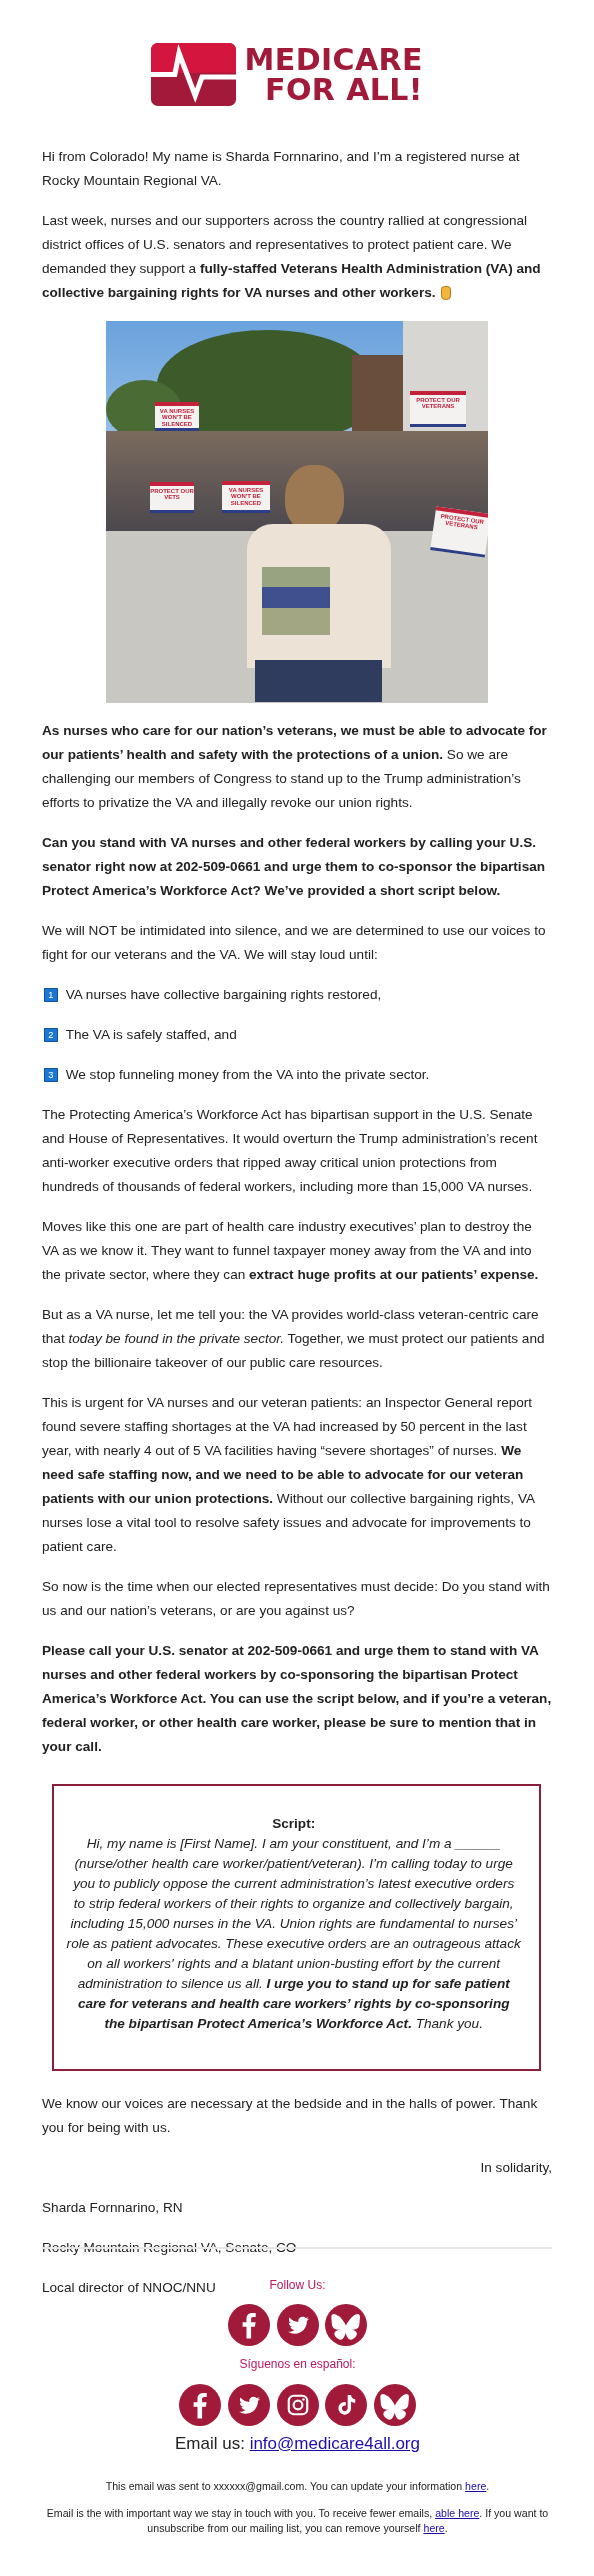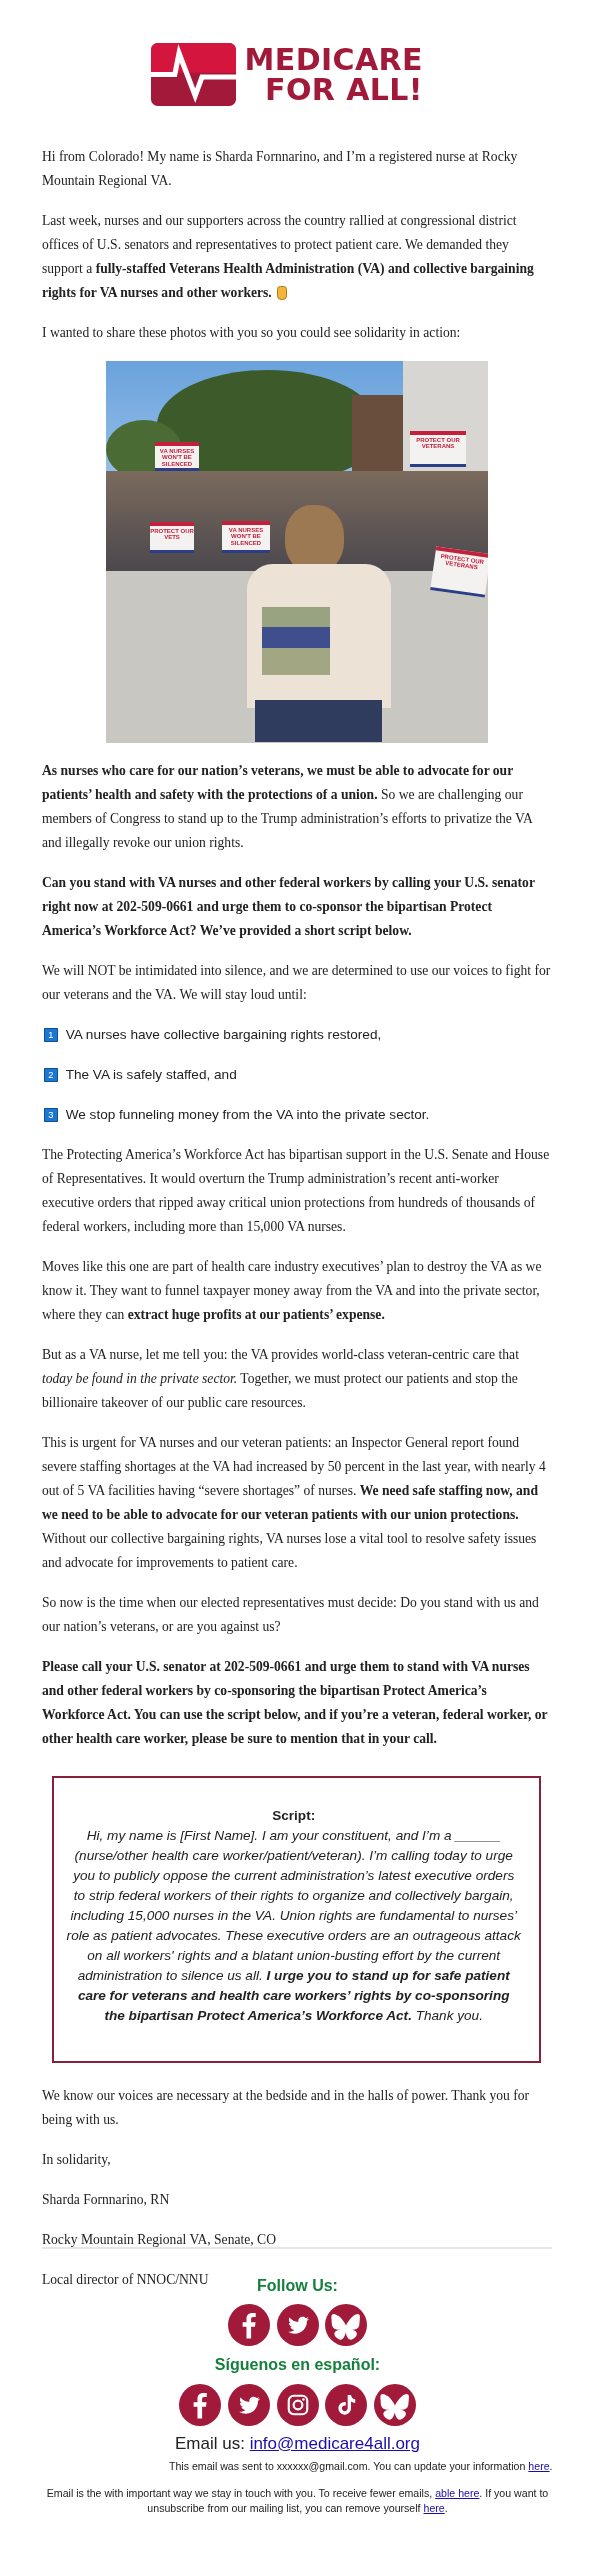--- a/index.html
+++ b/index.html
@@ -33,21 +33,21 @@
     line-height: 30px;
     letter-spacing: 0.4px;
     font-family: "DejaVu Sans", sans-serif;
   }
   .logo-text span { display: block; }
 
   
   .content {
     position: absolute; left: 42px; top: 145px; width: 510px;
   }
-  .content p { margin: 0 0 16px 0; font-size: 13.6px; line-height: 24px; font-family: Liberation Serif, serif; }
+  .content p { margin: 0 0 16px 0; font-size: 13.6px; line-height: 24px; }
   .content p b { font-weight: 700; }
   .fist {
     display: inline-block; width: 10.2px; height: 13.6px;
     background: #f3b53b; border: 0.8px solid #b37a14; border-radius: 3.4px 3.4px 4.2px 4.2px;
     vertical-align: -2.5px; margin-left: 1.7px;
   }
 
   
   .photo {
     position: relative; width: 382px; height: 382px;
@@ -88,21 +88,21 @@
   }
   .script .title { font-weight: 700; display: block; }
   .script i { font-style: italic; }
   .script b { font-weight: 700; }
 
   .sig { margin: 0; line-height: 20px; font-size: 13.6px; }
 
   
   .divider { position: absolute; left: 42px; top: 2247px; width: 510px; height: 1.7px; background: #e6e6e6; }
   .footer { position: absolute; left: 0; top: 2277px; width: 595px; text-align: center; }
-  .footer h4 { font-size: 16px; font-weight: 700; color: #15803d; line-height: 17px; }
+  .footer h4 { font-size: 12px; font-weight: 400; color: #be185d; line-height: 17px; }
   .social-row { display: flex; justify-content: center; gap: 6.8px; margin: 10.2px 0 10.2px 0; }
   .social {
     width: 42px; height: 42px; border-radius: 50%;
     background: #a11a3a; color: #ffffff;
     display: flex; align-items: center; justify-content: center;
   }
   .social svg { display: block; }
   .email-line { font-size: 17px; line-height: 15.3px; color: #222222; margin-top: 10.2px; }
   .footer a { color: #1a0dab; text-decoration: underline; }
   .fine { font-size: 10.6px; line-height: 15px; color: #222222; width: 510px; margin: 0 auto; }
@@ -124,21 +124,20 @@
       <span>MEDICARE</span>
       <span>FOR ALL!</span>
     </div>
   </div>
 
   <div class="content">
     <p>Hi from Colorado! My name is Sharda Fornnarino, and I’m a registered nurse at Rocky Mountain Regional VA.</p>
     <p>
       <span>Last week, nurses and our supporters across the country rallied at congressional district offices of U.S. senators and representatives to protect patient care. We demanded they support a </span><b>fully-staffed Veterans Health Administration (VA) and collective bargaining rights for VA nurses and other workers.</b> <span class="fist"></span>
     </p>
-    <p>I wanted to share these photos with you so you could see solidarity in action:</p>
 
     <div class="photo">
       <div class="sky"></div>
       <div class="tree"></div>
       <div class="tree2"></div>
       <div class="bldg"></div>
       <div class="bldg2"></div>
       <div class="crowd"></div>
       <div class="ground"></div>
       <div class="sign" style="left:49px;top:81px;width:44px;height:29px;">VA NURSES WON'T BE SILENCED</div>
@@ -189,21 +188,21 @@
     <p style="margin-bottom:0;">
       <b>Please call your U.S. senator at 202-509-0661 and urge them to stand with VA nurses and other federal workers by co-sponsoring the bipartisan Protect America’s Workforce Act. You can use the script below, and if you’re a veteran, federal worker, or other health care worker, please be sure to mention that in your call.</b>
     </p>
 
     <div class="script">
       <span class="title">Script:</span>
       <i>Hi, my name is [First Name]. I am your constituent, and I’m a ______ (nurse/other health care worker/patient/veteran). I’m calling today to urge you to publicly oppose the current administration’s latest executive orders to strip federal workers of their rights to organize and collectively bargain, including 15,000 nurses in the VA. Union rights are fundamental to nurses’ role as patient advocates. These executive orders are an outrageous attack on all workers' rights and a blatant union-busting effort by the current administration to silence us all. </i><b><i>I urge you to stand up for safe patient care for veterans and health care workers’ rights by co-sponsoring the bipartisan Protect America’s Workforce Act.</i></b><i> Thank you.</i>
     </div>
 
     <p class="sig" style="margin-bottom:16px;">We know our voices are necessary at the bedside and in the halls of power. Thank you for being with us.</p>
-    <p class="sig" style="margin-bottom:16px;">In solidarity,</p>
+    <p class="sig" style="margin-bottom:16px;text-align:right;">In solidarity,</p>
     <p class="sig">Sharda Fornnarino, RN</p>
     <p class="sig">Rocky Mountain Regional VA, Senate, CO</p>
     <p class="sig">Local director of NNOC/NNU</p>
   </div>
 
   <div class="divider"></div>
 
   <div class="footer">
     <h4>Follow Us:</h4>
     <div class="social-row">
@@ -252,21 +251,21 @@
         <svg width="42" height="42" viewBox="0 0 50 50">
             <path d="M16 14c4 3 7.8 8.6 9 11.8 1.2-3.2 5-8.8 9-11.8 2.9-2.2 7.6-3.8 7.6 1.5 0 1-.6 8.9-.9 10.2-1.1 4.4-5.6 5.5-9.6 4.8 7 1.2 8.8 5.1 4.9 9.1-7.3 7.5-10.5-1.9-11-4.3 0 0-.3-.8-.4-1.5 0 .6-.3 1.5-.4 1.5-.5 2.4-3.7 11.8-11 4.3-3.9-4-2.1-7.9 4.9-9.1-4 .7-8.5-.4-9.6-4.8-.3-1.3-.9-9.2-.9-10.2 0-5.3 4.7-3.7 7.6-1.5z" fill="#fff"></path>
           </svg>
       </a>
     </div>
 
     <div class="email-line">
       <span>Email us: </span><a>info@medicare4all.org</a>
     </div>
 
-    <p class="fine" style="margin-top:8px;text-align:right;">
+    <p class="fine" style="margin-top:28px;">
       <span>This email was sent to xxxxxx@gmail.com. You can update your information </span><a>here</a><span>.</span>
     </p>
     <p class="fine" style="margin-top:12px;">
       <span>Email is the with important way we stay in touch with you. To receive fewer emails, </span><a>able here</a><span>. If you want to unsubscribe from our mailing list, you can remove yourself </span><a>here</a><span>.</span>
     </p>
   </div>
 </div>
 
 
 </body></html>

